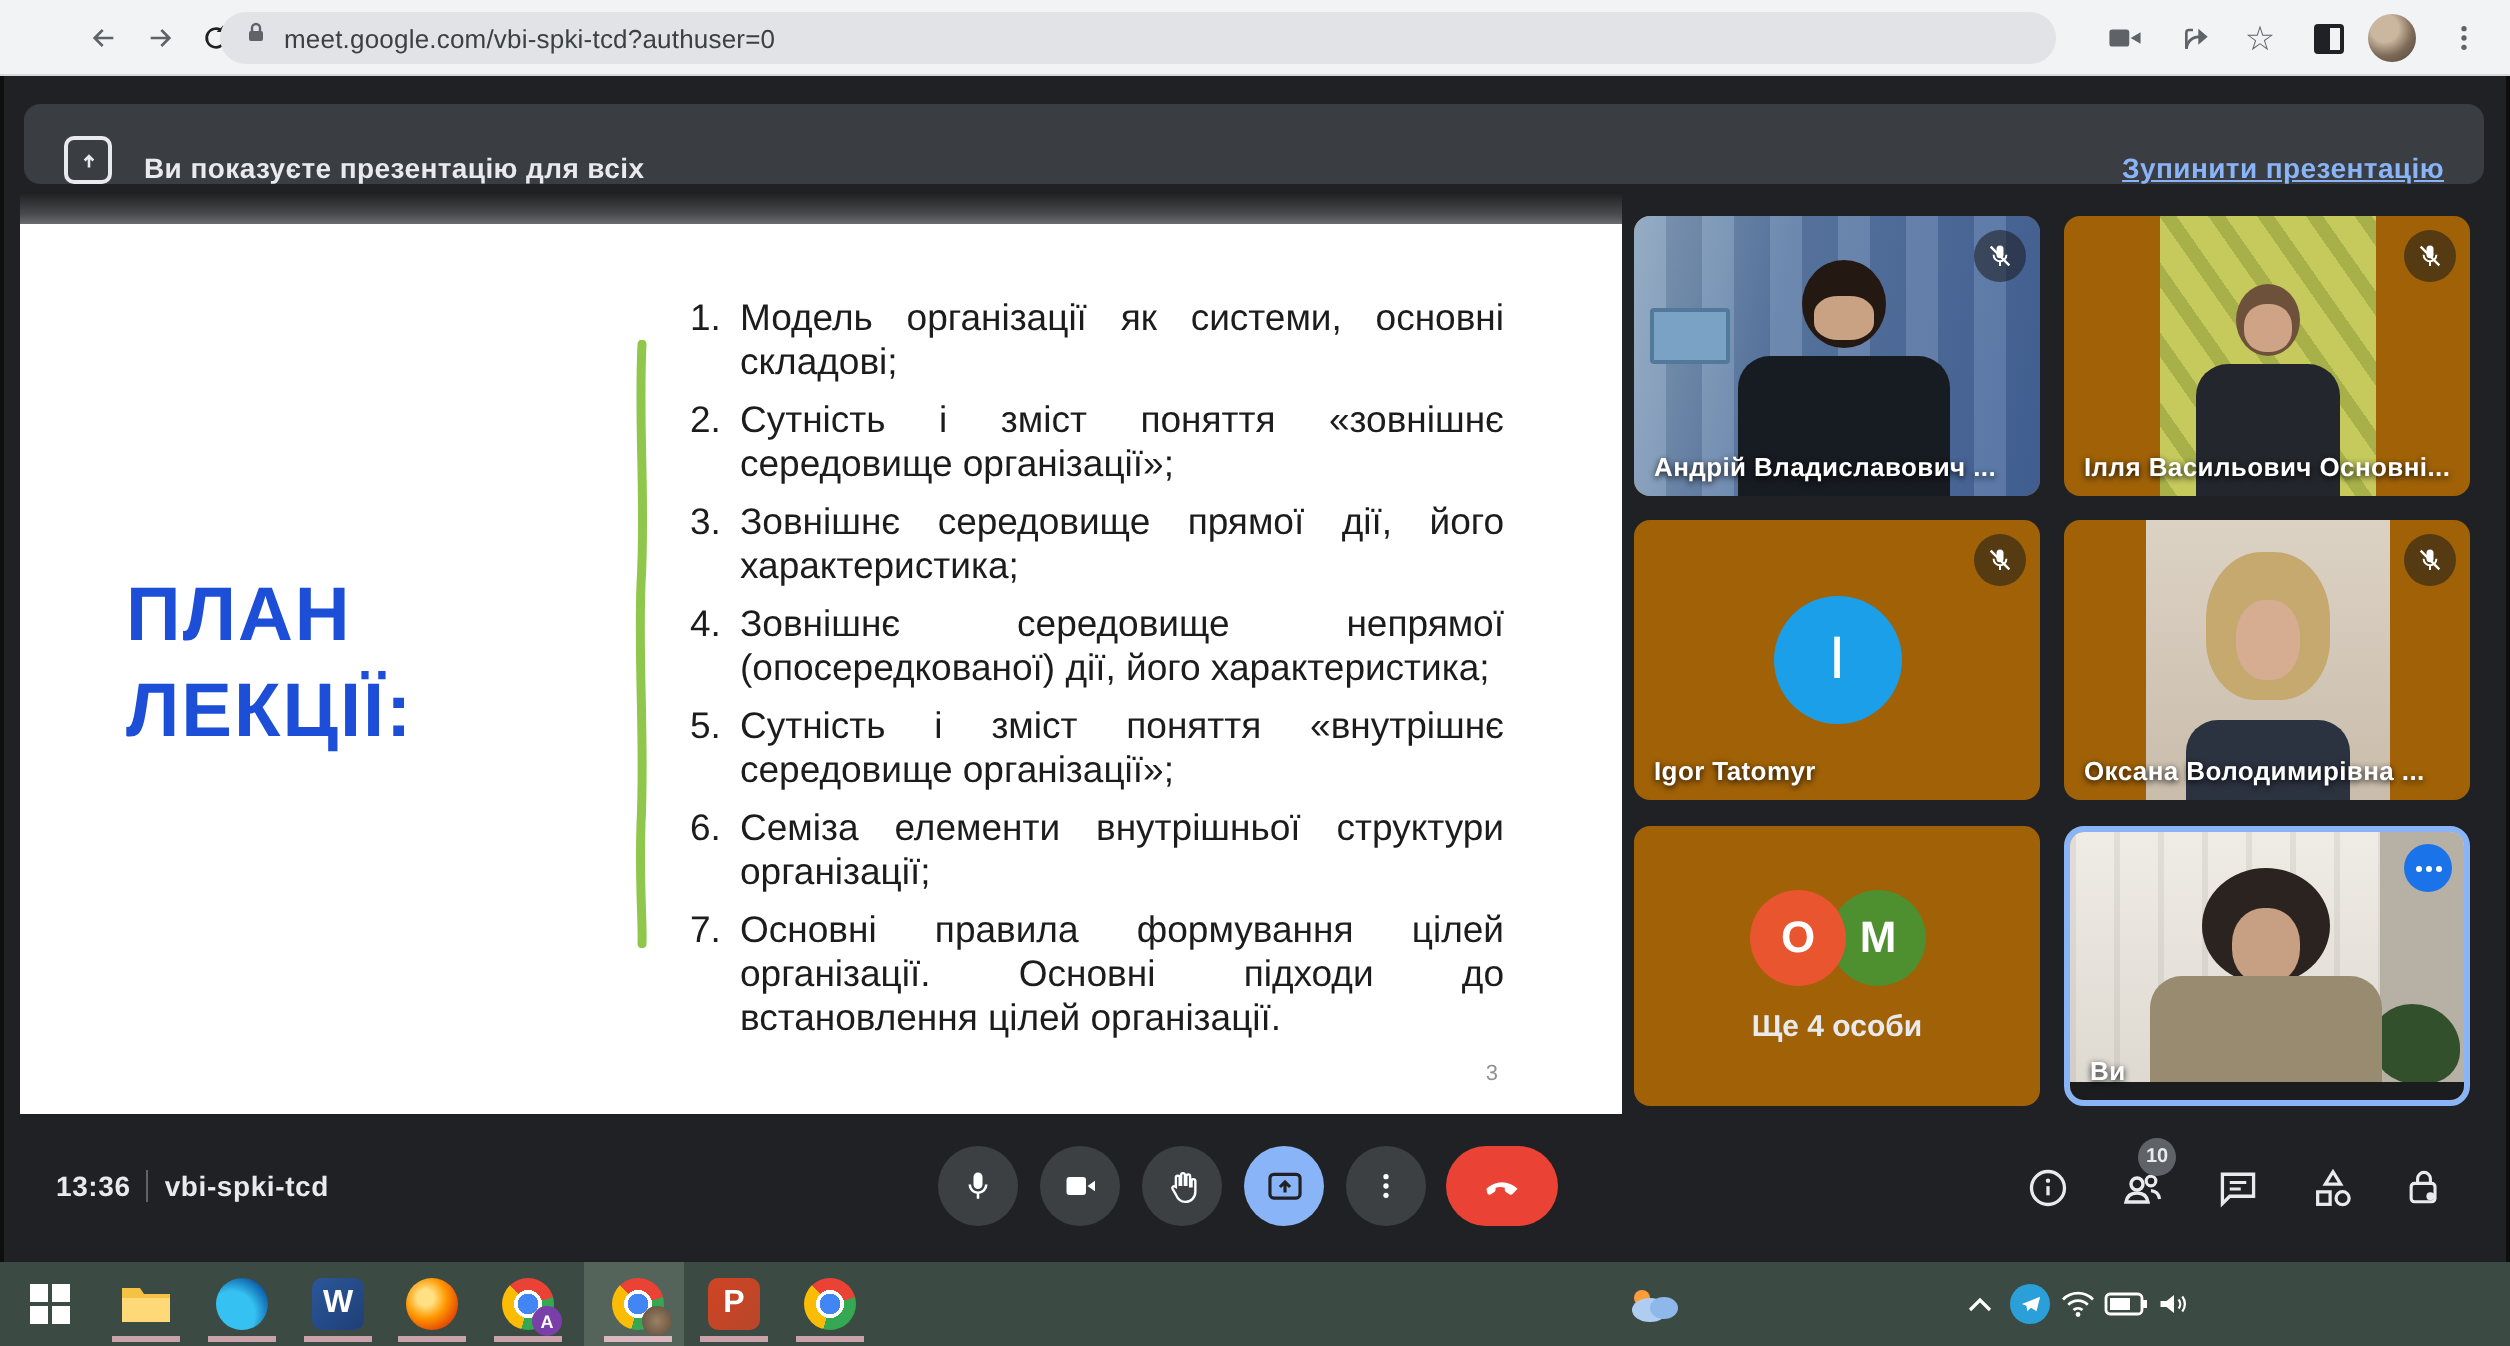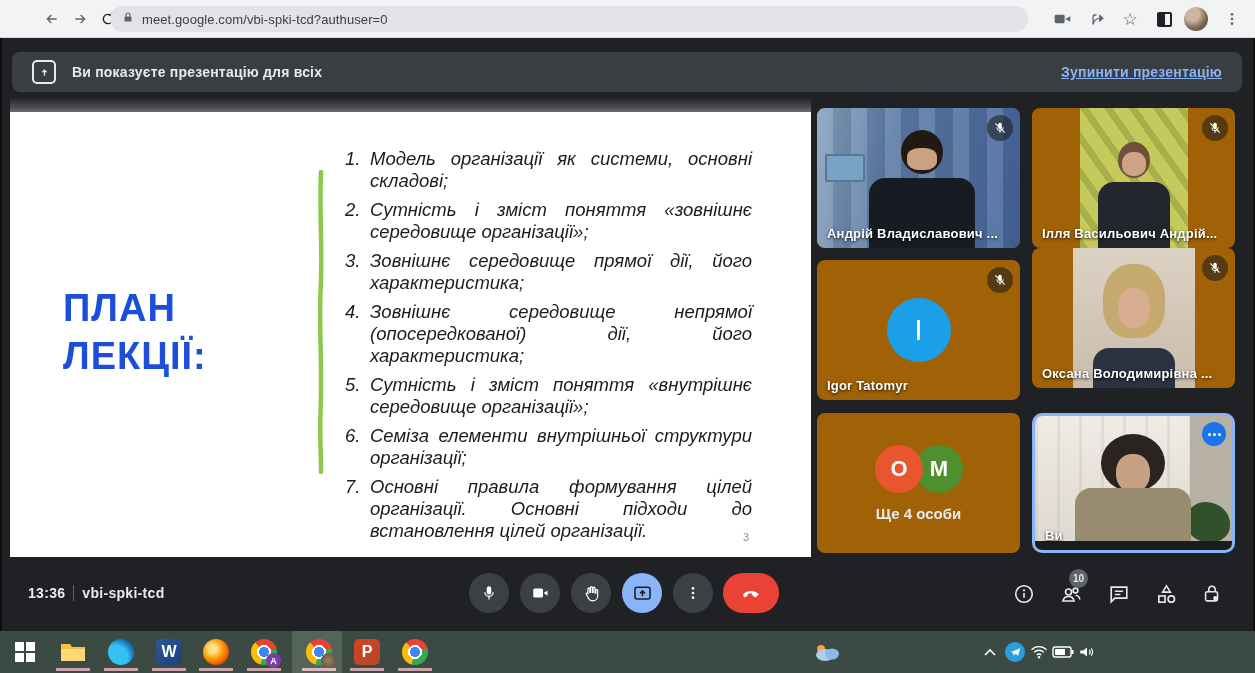--- a/index.html
+++ b/index.html
@@ -13,31 +13,31 @@
   .nav-ic { position:absolute; top:7px; width:24px; height:24px; display:flex; align-items:center; justify-content:center; border-radius:50%; color:#5f6368; cursor:pointer; }
   .url-pill { position:absolute; left:110px; top:6px; width:918px; height:26px; border-radius:13px; background:#e1e3e6; display:flex; align-items:center; padding:0 12px; gap:8px; }
   .url-text { font-size:13px; color:#3c4043; letter-spacing:.1px; }
   .b-right { position:absolute; top:7px; width:24px; height:24px; display:flex; align-items:center; justify-content:center; color:#5f6368; }
   .avatar-circle { width:24px; height:24px; border-radius:50%; background:radial-gradient(circle at 35% 30%, #cbb79f 0 30%, #7d6a58 60%, #4d4238); }
   .star-glyph { font-size:17px; color:#5f6368; }
   .panel-ic { width:15px; height:15px; border:2px solid #202124; border-radius:2px; position:relative; }
   .panel-ic::after { content:""; position:absolute; left:0; top:0; width:6px; height:11px; background:#202124; }
 
   
-  .meet-banner { position:absolute; left:12px; top:52px; width:1230px; height:40px; background:#3a3d41; border-radius:8px; display:flex; align-items:center; padding:0 20px; }
+  .meet-banner { position:absolute; left:12px; top:52px; width:1230px; height:40px; background:#3a3d41; border-radius:8px; display:flex; align-items:flex-end; padding:0 20px; }
   .banner-ic { width:24px; height:24px; border:2px solid #e8eaed; border-radius:5px; display:flex; align-items:center; justify-content:center; margin-right:16px; }
   .banner-text { color:#e8eaed; font-size:14px; font-weight:bold; letter-spacing:.2px; }
   .banner-link { position:absolute; right:20px; color:#8ab4f8; font-size:14px; font-weight:bold; cursor:pointer; letter-spacing:.2px;text-decoration:underline; }
 
   
   .slide-strip { position:absolute; left:10px; top:96px; width:801px; height:16px; background:linear-gradient(#1d1e20, #4a4b4e 70%, #6b6c6f); }
   .slide { position:absolute; left:10px; top:112px; width:801px; height:445px; background:#fff; overflow:hidden; }
   .slide-title { position:absolute; left:53px; top:172px; font-size:38px; font-weight:bold; color:#1d4ed8; line-height:48px; letter-spacing:1px; }
   .slide-line { position:absolute; left:306px; top:58px; }
-  .slide-list { position:absolute; left:335px; top:36px; width:407px; list-style:none; counter-reset:n;font-style:italic; }
+  .slide-list { position:absolute; left:335px; top:36px; width:407px; list-style:none; counter-reset:n; }
   .slide-list li { counter-increment:n; position:relative; padding-left:25px; text-align:justify; font-size:18.5px; line-height:22px; color:#1c1c1c; margin-bottom:7px; font-weight:500; }
   .slide-list li::before { content:counter(n) "."; position:absolute; left:0; }
   .page-num { position:absolute; right:62px; bottom:14px; font-size:11px; color:#909090; }
 
   
   .tile { position:absolute; width:203px; height:140px; background:#a16207; border-radius:8px; overflow:hidden; }
   .tile-name { position:absolute; left:10px; bottom:7px; color:#fff; font-size:13px; font-weight:bold; text-shadow:0 1px 3px rgba(0,0,0,.9); letter-spacing:.2px; white-space:nowrap; z-index:5; }
   .micoff { position:absolute; top:7px; right:7px; width:26px; height:26px; border-radius:50%; background:rgba(25,26,28,.55); display:flex; align-items:center; justify-content:center; z-index:5; }
   .vid { position:absolute; inset:0; }
   .portrait { position:absolute; top:0; bottom:0; left:50%; transform:translateX(-50%); }
@@ -194,39 +194,39 @@
       <div class="torso" style="left:18px;top:74px;width:72px;height:66px;background:#23262c;"></div>
     </div>
     <span class="micoff">
       <svg width="14" height="14" viewBox="0 0 24 24">
           <path d="M12 3a3 3 0 0 1 3 3v5a3 3 0 0 1-6 0V6a3 3 0 0 1 3-3z" fill="#fff"></path>
           <path d="M6.5 11a5.5 5.5 0 0 0 11 0" stroke="#fff" stroke-width="1.7" fill="none"></path>
           <path d="M12 17v3.5" stroke="#fff" stroke-width="1.7"></path>
           <path d="M4 4l16 16" stroke="#fff" stroke-width="2"></path>
         </svg>
     </span>
-    <span class="tile-name">Ілля Васильович Андрій...</span>
+    <span class="tile-name">Ілля Васильович Основні...</span>
   </div>
 
   <div class="tile" style="left:817px; top:260px;">
     <div class="avatar-big" style="background:#1a9fe8;">
       <span>I</span>
     </div>
     <span class="micoff">
       <svg width="14" height="14" viewBox="0 0 24 24">
           <path d="M12 3a3 3 0 0 1 3 3v5a3 3 0 0 1-6 0V6a3 3 0 0 1 3-3z" fill="#fff"></path>
           <path d="M6.5 11a5.5 5.5 0 0 0 11 0" stroke="#fff" stroke-width="1.7" fill="none"></path>
           <path d="M12 17v3.5" stroke="#fff" stroke-width="1.7"></path>
           <path d="M4 4l16 16" stroke="#fff" stroke-width="2"></path>
         </svg>
     </span>
     <span class="tile-name">Igor Tatomyr</span>
   </div>
 
-  <div class="tile" style="left:1032px; top:248px;">
+  <div class="tile" style="left:1032px; top:260px;">
     <div class="portrait" style="width:122px;background:linear-gradient(#dcd2c4,#c9bcab);">
       <div class="head" style="left:30px;top:16px;width:62px;height:74px;background:#c5a96f;border-radius:45% 45% 40% 40%;"></div>
       <div class="abs" style="left:45px;top:40px;width:32px;height:40px;background:#d6ad90;border-radius:45%;"></div>
       <div class="torso" style="left:20px;top:100px;width:82px;height:40px;background:#2c3340;"></div>
     </div>
     <span class="micoff">
       <svg width="14" height="14" viewBox="0 0 24 24">
           <path d="M12 3a3 3 0 0 1 3 3v5a3 3 0 0 1-6 0V6a3 3 0 0 1 3-3z" fill="#fff"></path>
           <path d="M6.5 11a5.5 5.5 0 0 0 11 0" stroke="#fff" stroke-width="1.7" fill="none"></path>
           <path d="M12 17v3.5" stroke="#fff" stroke-width="1.7"></path>

